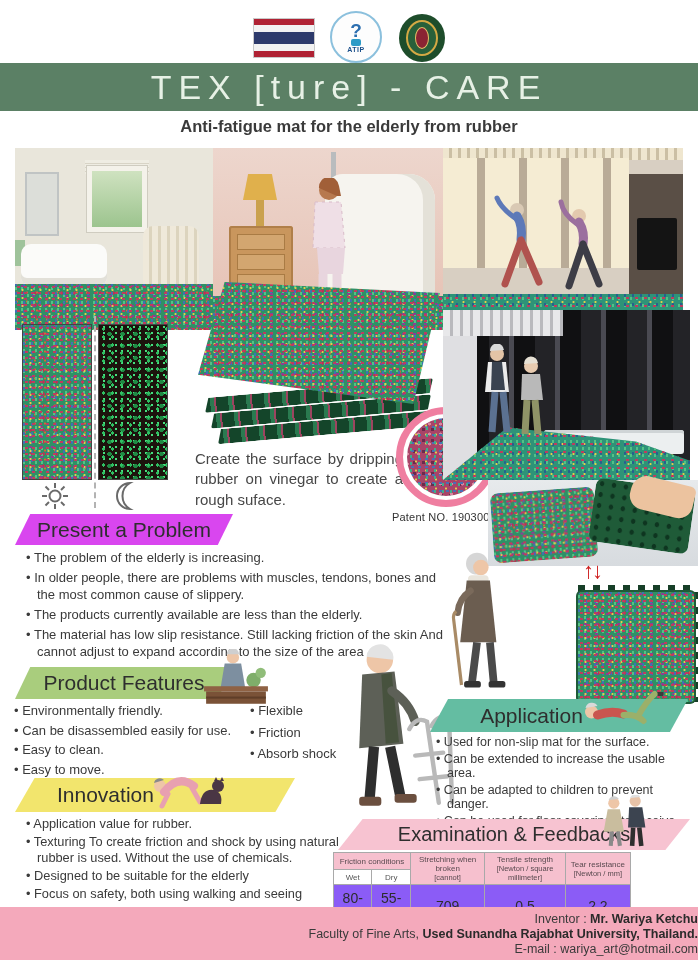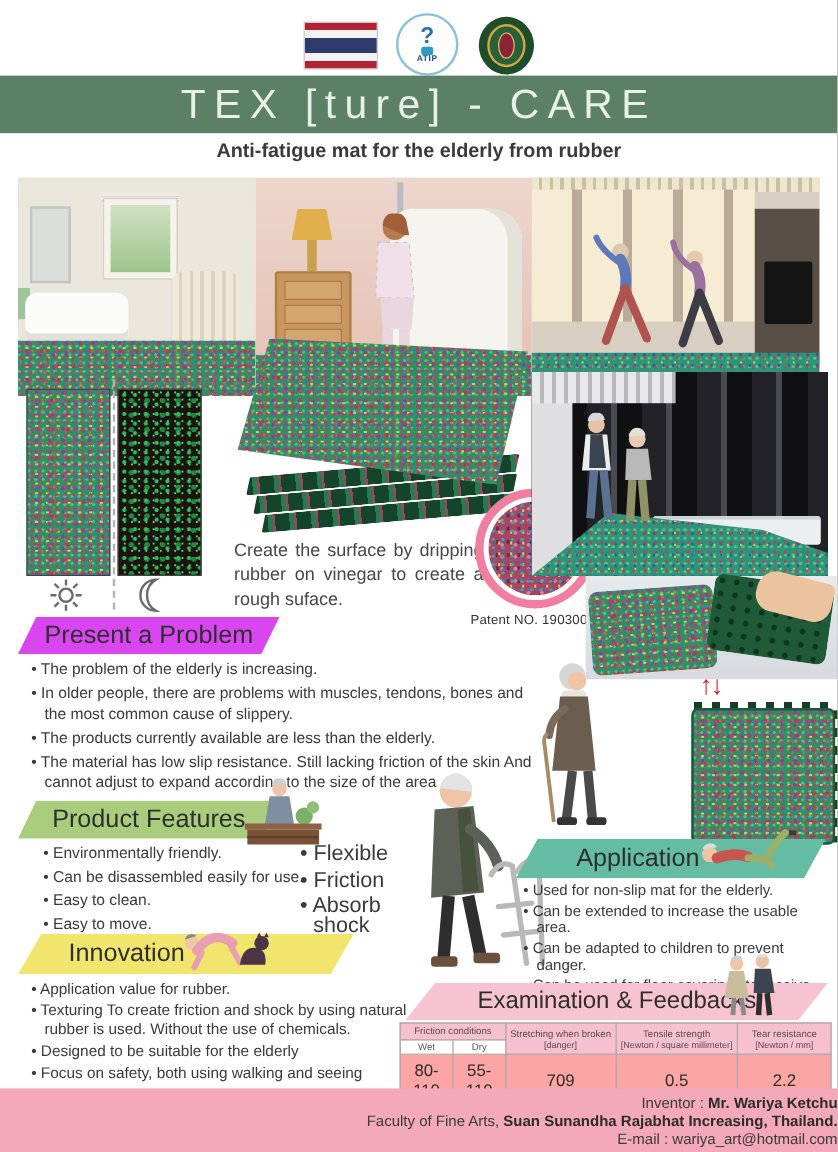--- a/index.html
+++ b/index.html
@@ -134,31 +134,31 @@
   .b-features{left:15px;top:667px;width:218px;height:32px;background:#a9cd7d;font-size:21px}
   .b-innov{left:15px;top:778px;width:280px;height:34px;background:#f2e56d;font-size:21px;justify-content:flex-start;padding-left:42px}
   .b-app{left:430px;top:699px;width:258px;height:33px;background:#64bda2;font-size:21px;padding-right:55px}
   .b-exam{left:338px;top:819px;width:352px;height:31px;background:#f7c3d1;font-size:20px}
 
   .bullets{list-style:none;color:#3a3a3a}
   .bullets li{padding-left:11px;text-indent:-11px}
   .bullets li::before{content:"• "}
   .ul-problem{left:26px;top:549px;width:428px;font-size:13px;line-height:17px}
   .ul-problem li{margin-bottom:3px}
-  .ul-feat-l{left:36px;top:703px;width:224px;font-size:13px;line-height:16.5px}
+  .ul-feat-l{left:14px;top:703px;width:224px;font-size:13px;line-height:16.5px}
   .ul-feat-l li{margin-bottom:3px}
-  .ul-feat-r{left:250px;top:703px;width:108px;font-size:18px;line-height:16.5px}
+  .ul-feat-r{left:250px;top:703px;width:108px;font-size:13px;line-height:16.5px}
   .ul-feat-r li{margin-bottom:5px}
   .ul-innov{left:26px;top:816px;width:318px;font-size:12.8px;line-height:16px}
   .ul-innov li{margin-bottom:2px}
   .ul-app{left:436px;top:735px;width:256px;font-size:12.5px;line-height:14.5px}
   .ul-app li{margin-bottom:2px}
 
   
-  .exam-table{position:absolute;left:333px;top:852px;width:360px;border-collapse:collapse;background:#fca5a5;text-align:center;color:#555}
+  .exam-table{position:absolute;left:333px;top:852px;width:298px;border-collapse:collapse;background:#8b5cf6;text-align:center;color:#555}
   .exam-table th,.exam-table td{border:1px solid #a9a9a9}
   .exam-table th{font-weight:normal}
   .th-pink{background:#f6c0ce;font-size:8px;padding:2px 1px;color:#5a4a50}
   .th-sub{background:#fff;font-size:8px;padding:1px}
   .l2{display:block;font-size:7.5px}
   .val{font-size:14px;color:#2c2c2c;padding:5px 2px}
 
   
   .footer{left:0;top:907px;width:698px;height:53px;background:#f4a9bb;display:flex;flex-direction:column;align-items:flex-end;justify-content:center;gap:1px;font-size:12.5px;color:#3a3a3a}
   .footer b{color:#2b2b2b}
@@ -370,21 +370,21 @@
     <span>Application</span>
   </div>
   <svg class="abs" style="left:575px;top:686px" width="95" height="45" viewBox="0 0 90 45">
     <circle cx="14" cy="26" r="6.5" fill="#eec6a7"></circle>
     <path d="M8 22 a6.5 6.5 0 0 1 12 -2 z" fill="#d9d9d9"></path>
     <path d="M20 29 q14 -5 26 -1" stroke="#c9554f" stroke-width="9" fill="none" stroke-linecap="round"></path>
     <path d="M46 29 q13 -1 20 6 M60 31 q9 -16 17 -23" stroke="#9bb06a" stroke-width="6" fill="none" stroke-linecap="round"></path>
     <rect x="80" y="6" width="6" height="4" fill="#3a3a3a"></rect>
   </svg>
   <ul class="abs bullets ul-app">
-    <li>Used for non-slip mat for the elderly.</li>
+    <li>Used for non-slip mat for the surface.</li>
     <li>Can be extended to increase the usable area.</li>
     <li>Can be adapted to children to prevent danger.</li>
     <li>Can be used for floor coverings to receive shock in exercise.</li>
   </ul>
 
   <div class="abs banner b-innov">
     <span>Innovation</span>
   </div>
   <svg class="abs" style="left:148px;top:758px" width="85" height="52" viewBox="0 0 85 52">
     <circle cx="12" cy="28" r="6" fill="#eec6a7"></circle>
@@ -421,21 +421,21 @@
         <col style="width:44px">
         <col style="width:92px">
         <col style="width:102px">
         <col style="width:78px">
       </colgroup>
     <tbody>
         <tr>
       <th colspan="2" class="th-pink">Friction conditions</th>
       <th rowspan="2" class="th-pink">
         <span>Stretching when broken</span>
-        <span class="l2">[danger]</span>
+        <span class="l2">[cannot]</span>
       </th>
       <th rowspan="2" class="th-pink">
         <span>Tensile strength</span>
         <span class="l2">[Newton / square millimeter]</span>
       </th>
       <th rowspan="2" class="th-pink">
         <span>Tear resistance</span>
         <span class="l2">[Newton / mm]</span>
       </th>
     </tr>
@@ -451,18 +451,18 @@
       <td class="val">2.2</td>
     </tr>
   </tbody>
     </table>
 
   <div class="abs footer">
     <div>
       <span>Inventor : </span><b>Mr. Wariya Ketchu</b>
     </div>
     <div>
-      <span>Faculty of Fine Arts, </span><b>Suan Sunandha Rajabhat Increasing, Thailand.</b>
+      <span>Faculty of Fine Arts, </span><b>Used Sunandha Rajabhat University, Thailand.</b>
     </div>
     <div>E-mail : wariya_art@hotmail.com</div>
   </div>
 
 </div>
 
 </body></html>

